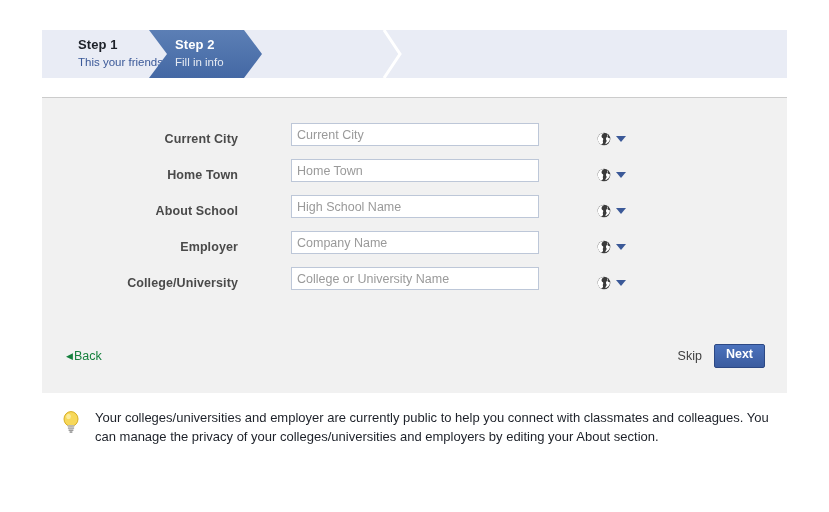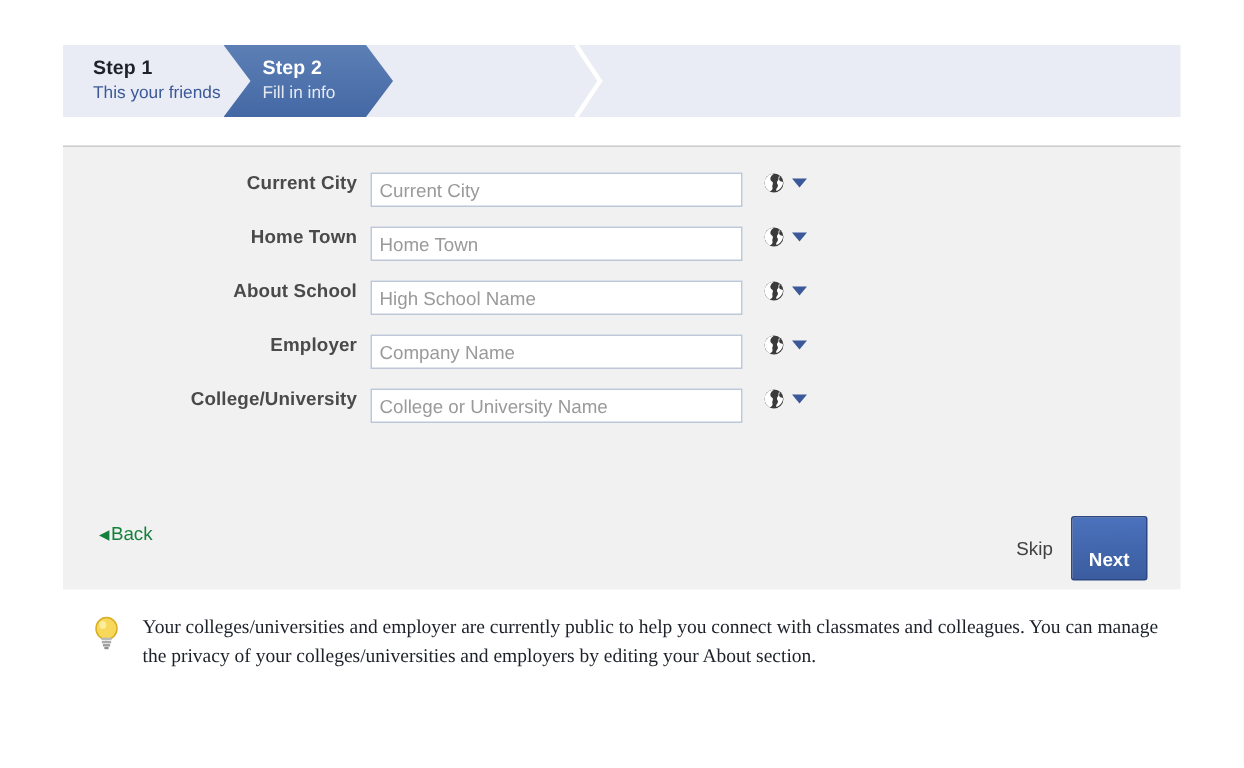--- a/index.html
+++ b/index.html
@@ -30,21 +30,21 @@
     height: 48px;
     display: flex;
     align-items: stretch;
   }
   .step {
     position: relative;
     height: 48px;
     padding: 7px 0 0 22px;
     min-width: 0;
   }
-  .step-1 { width: 125px; padding-left: 20px; }
+  .step-1 { width: 125px; padding-left: 36px; }
   .step-2 { width: 95px; padding-left: 26px; }
   .step-3 { width: 120px; padding-left: 26px; }
 
   .step-title {
     font-size: 13px;
     font-weight: bold;
     color: #1d2129;
     line-height: 16px;
     letter-spacing: 0.1px;
     white-space: nowrap;
@@ -107,23 +107,24 @@
     line-height: 17px;
     margin-top: 2px;
   }
 
   
   .form {
     margin-top: 17px;
   }
   .field-row {
     display: flex;
-    align-items: flex-start;
+    align-items: flex-end;
     height: 31px;
     margin-bottom: 5px;
+    gap: 44px;
   }
   .field-label {
     width: 205px;
     text-align: right;
     padding-right: 9px;
     font-size: 12.5px;
     font-weight: bold;
     color: #4a4a4a;
     letter-spacing: 0.1px;
     white-space: nowrap;
@@ -197,34 +198,33 @@
   }
   .next-btn {
     font-family: "Liberation Sans", sans-serif;
     font-size: 12.5px;
     font-weight: bold;
     color: #ffffff;
     background: #4267b2;
     background: linear-gradient(to bottom, #4b72bd 0%, #3b5c9f 100%);
     border: 1px solid #2c4884;
     border-radius: 2px;
-    padding: 21px 11px 6px;
+    padding: 2px 11px 6px;
     cursor: pointer;
     line-height: 14px;
   }
 
   
   .notice {
     position: absolute;
     left: 62px;
     top: 408px;
     width: 716px;
     display: flex;
     align-items: flex-start;
-    font-family: Liberation Serif, serif;
   }
   .bulb-wrap {
     width: 24px;
     flex: 0 0 24px;
     padding-top: 2px;
   }
   .notice-text {
     font-size: 13px;
     color: #1d2129;
     line-height: 19px;

